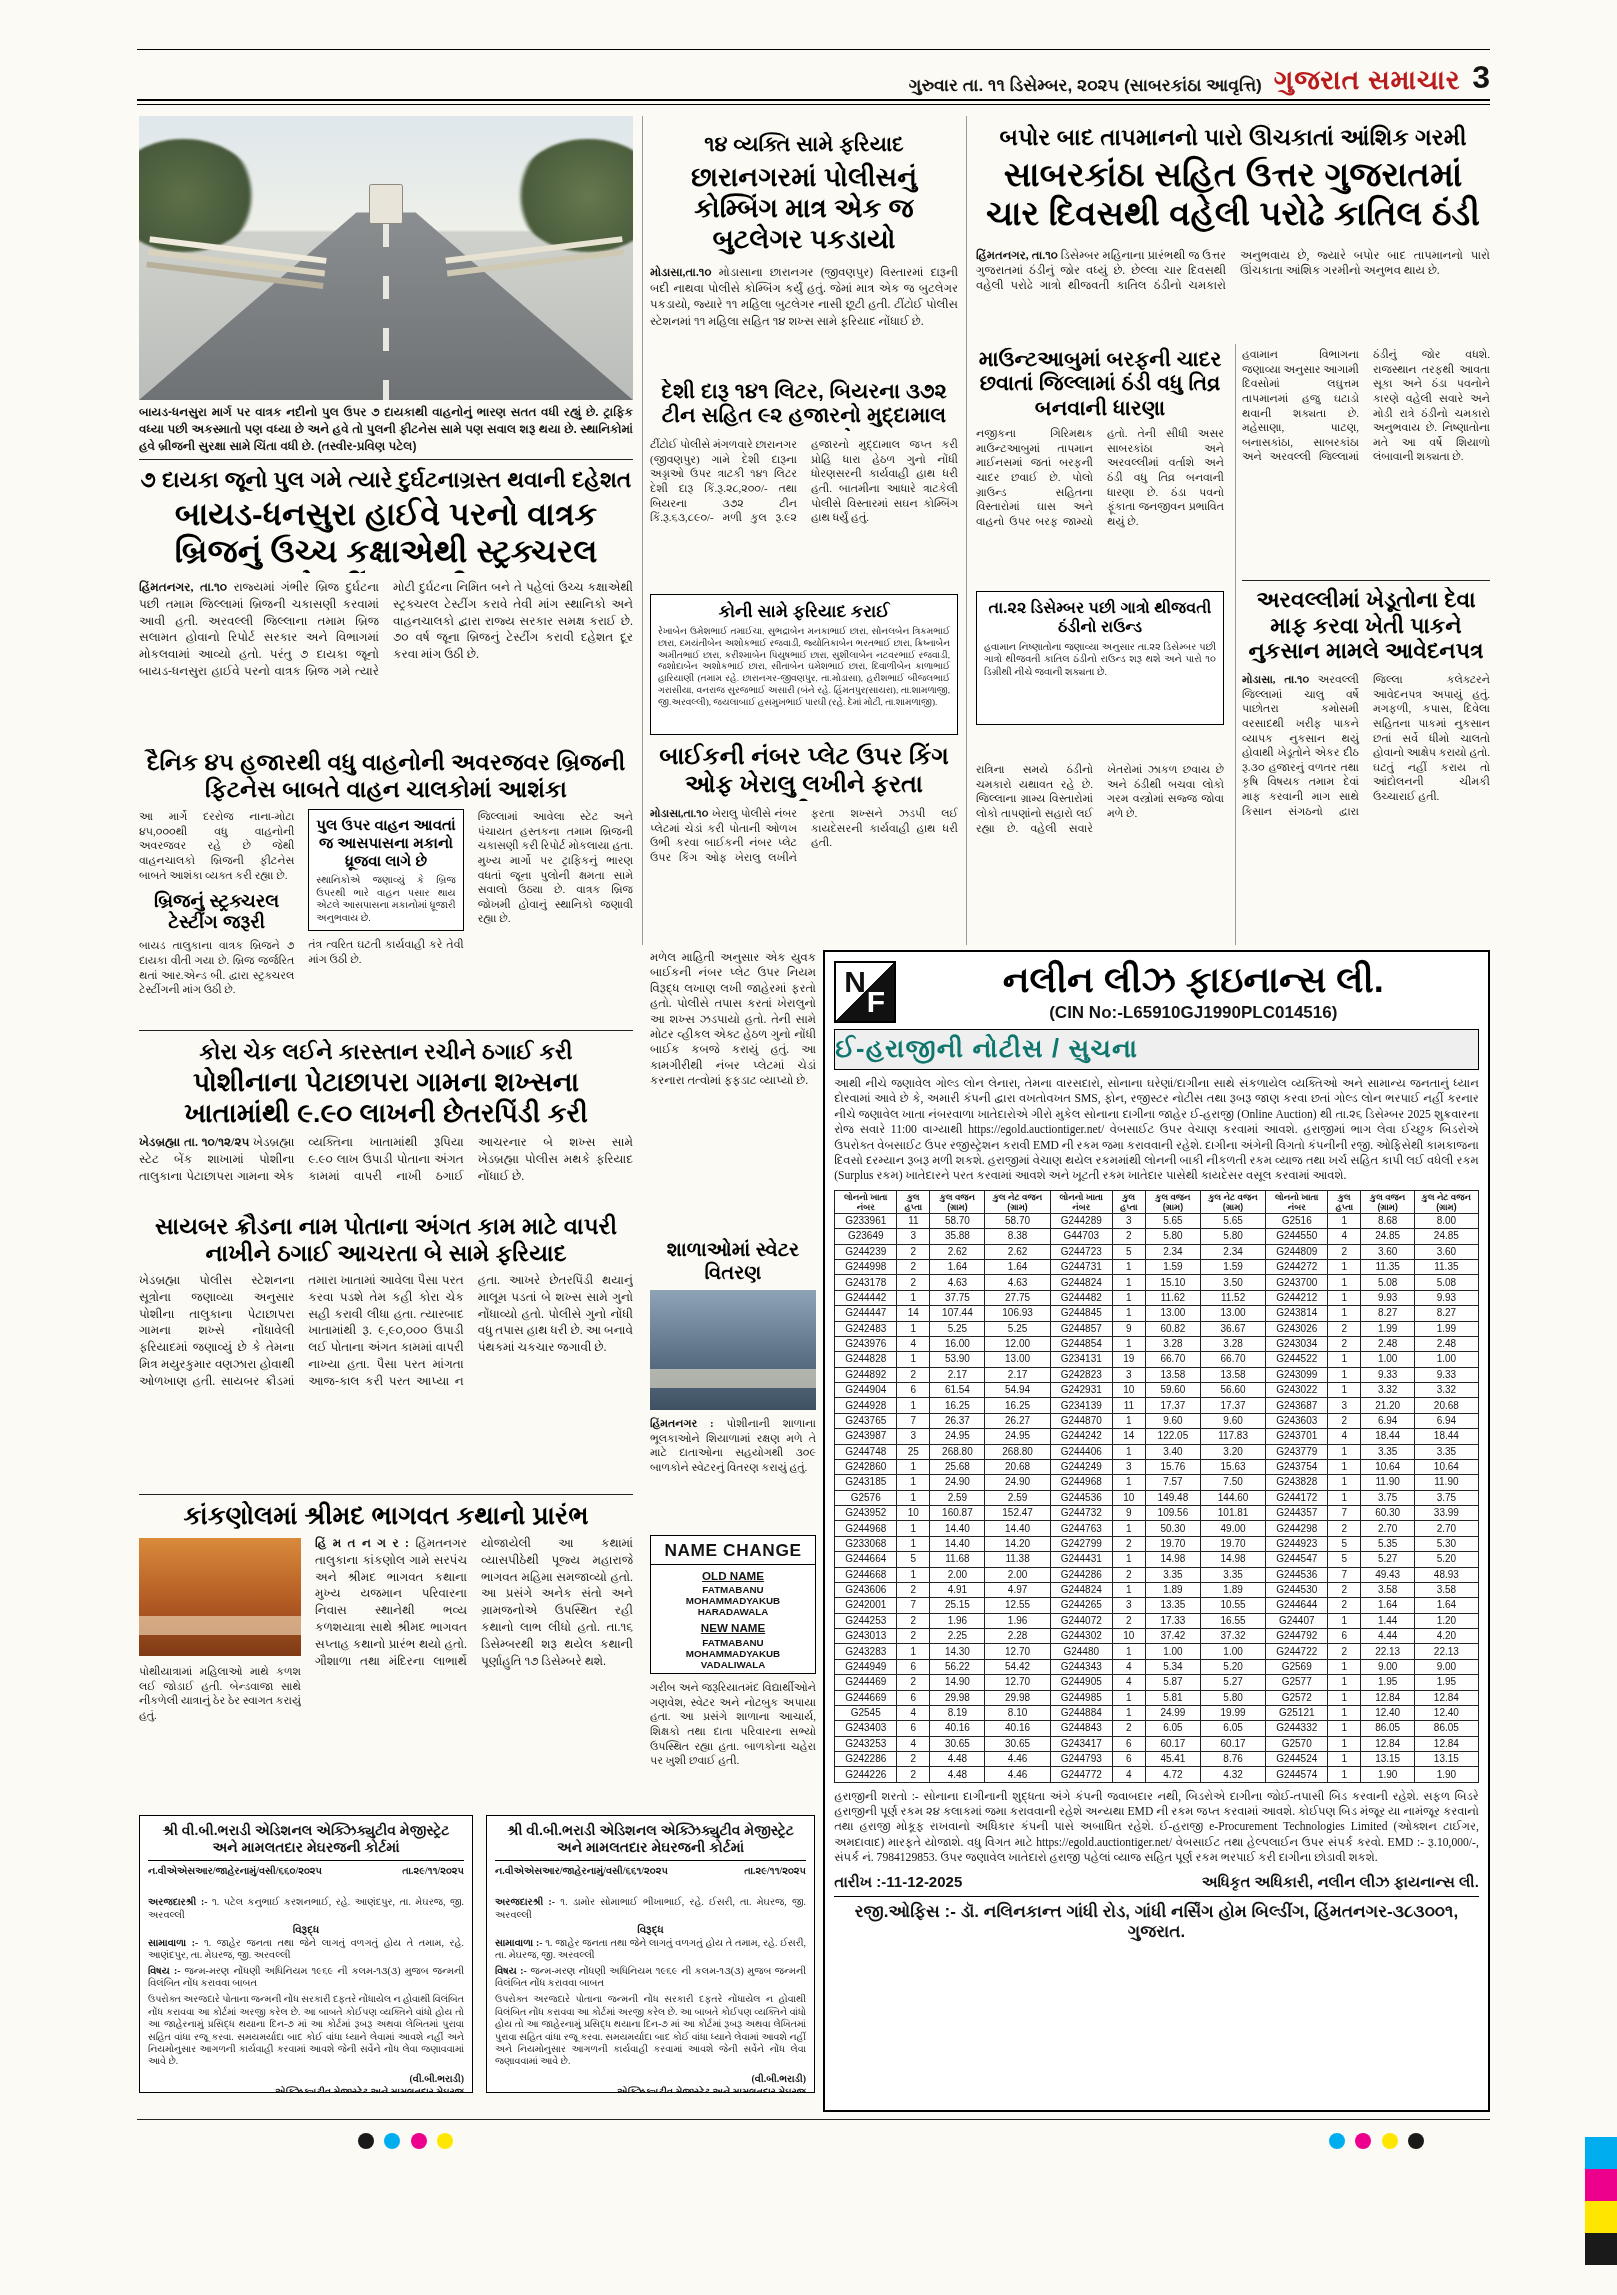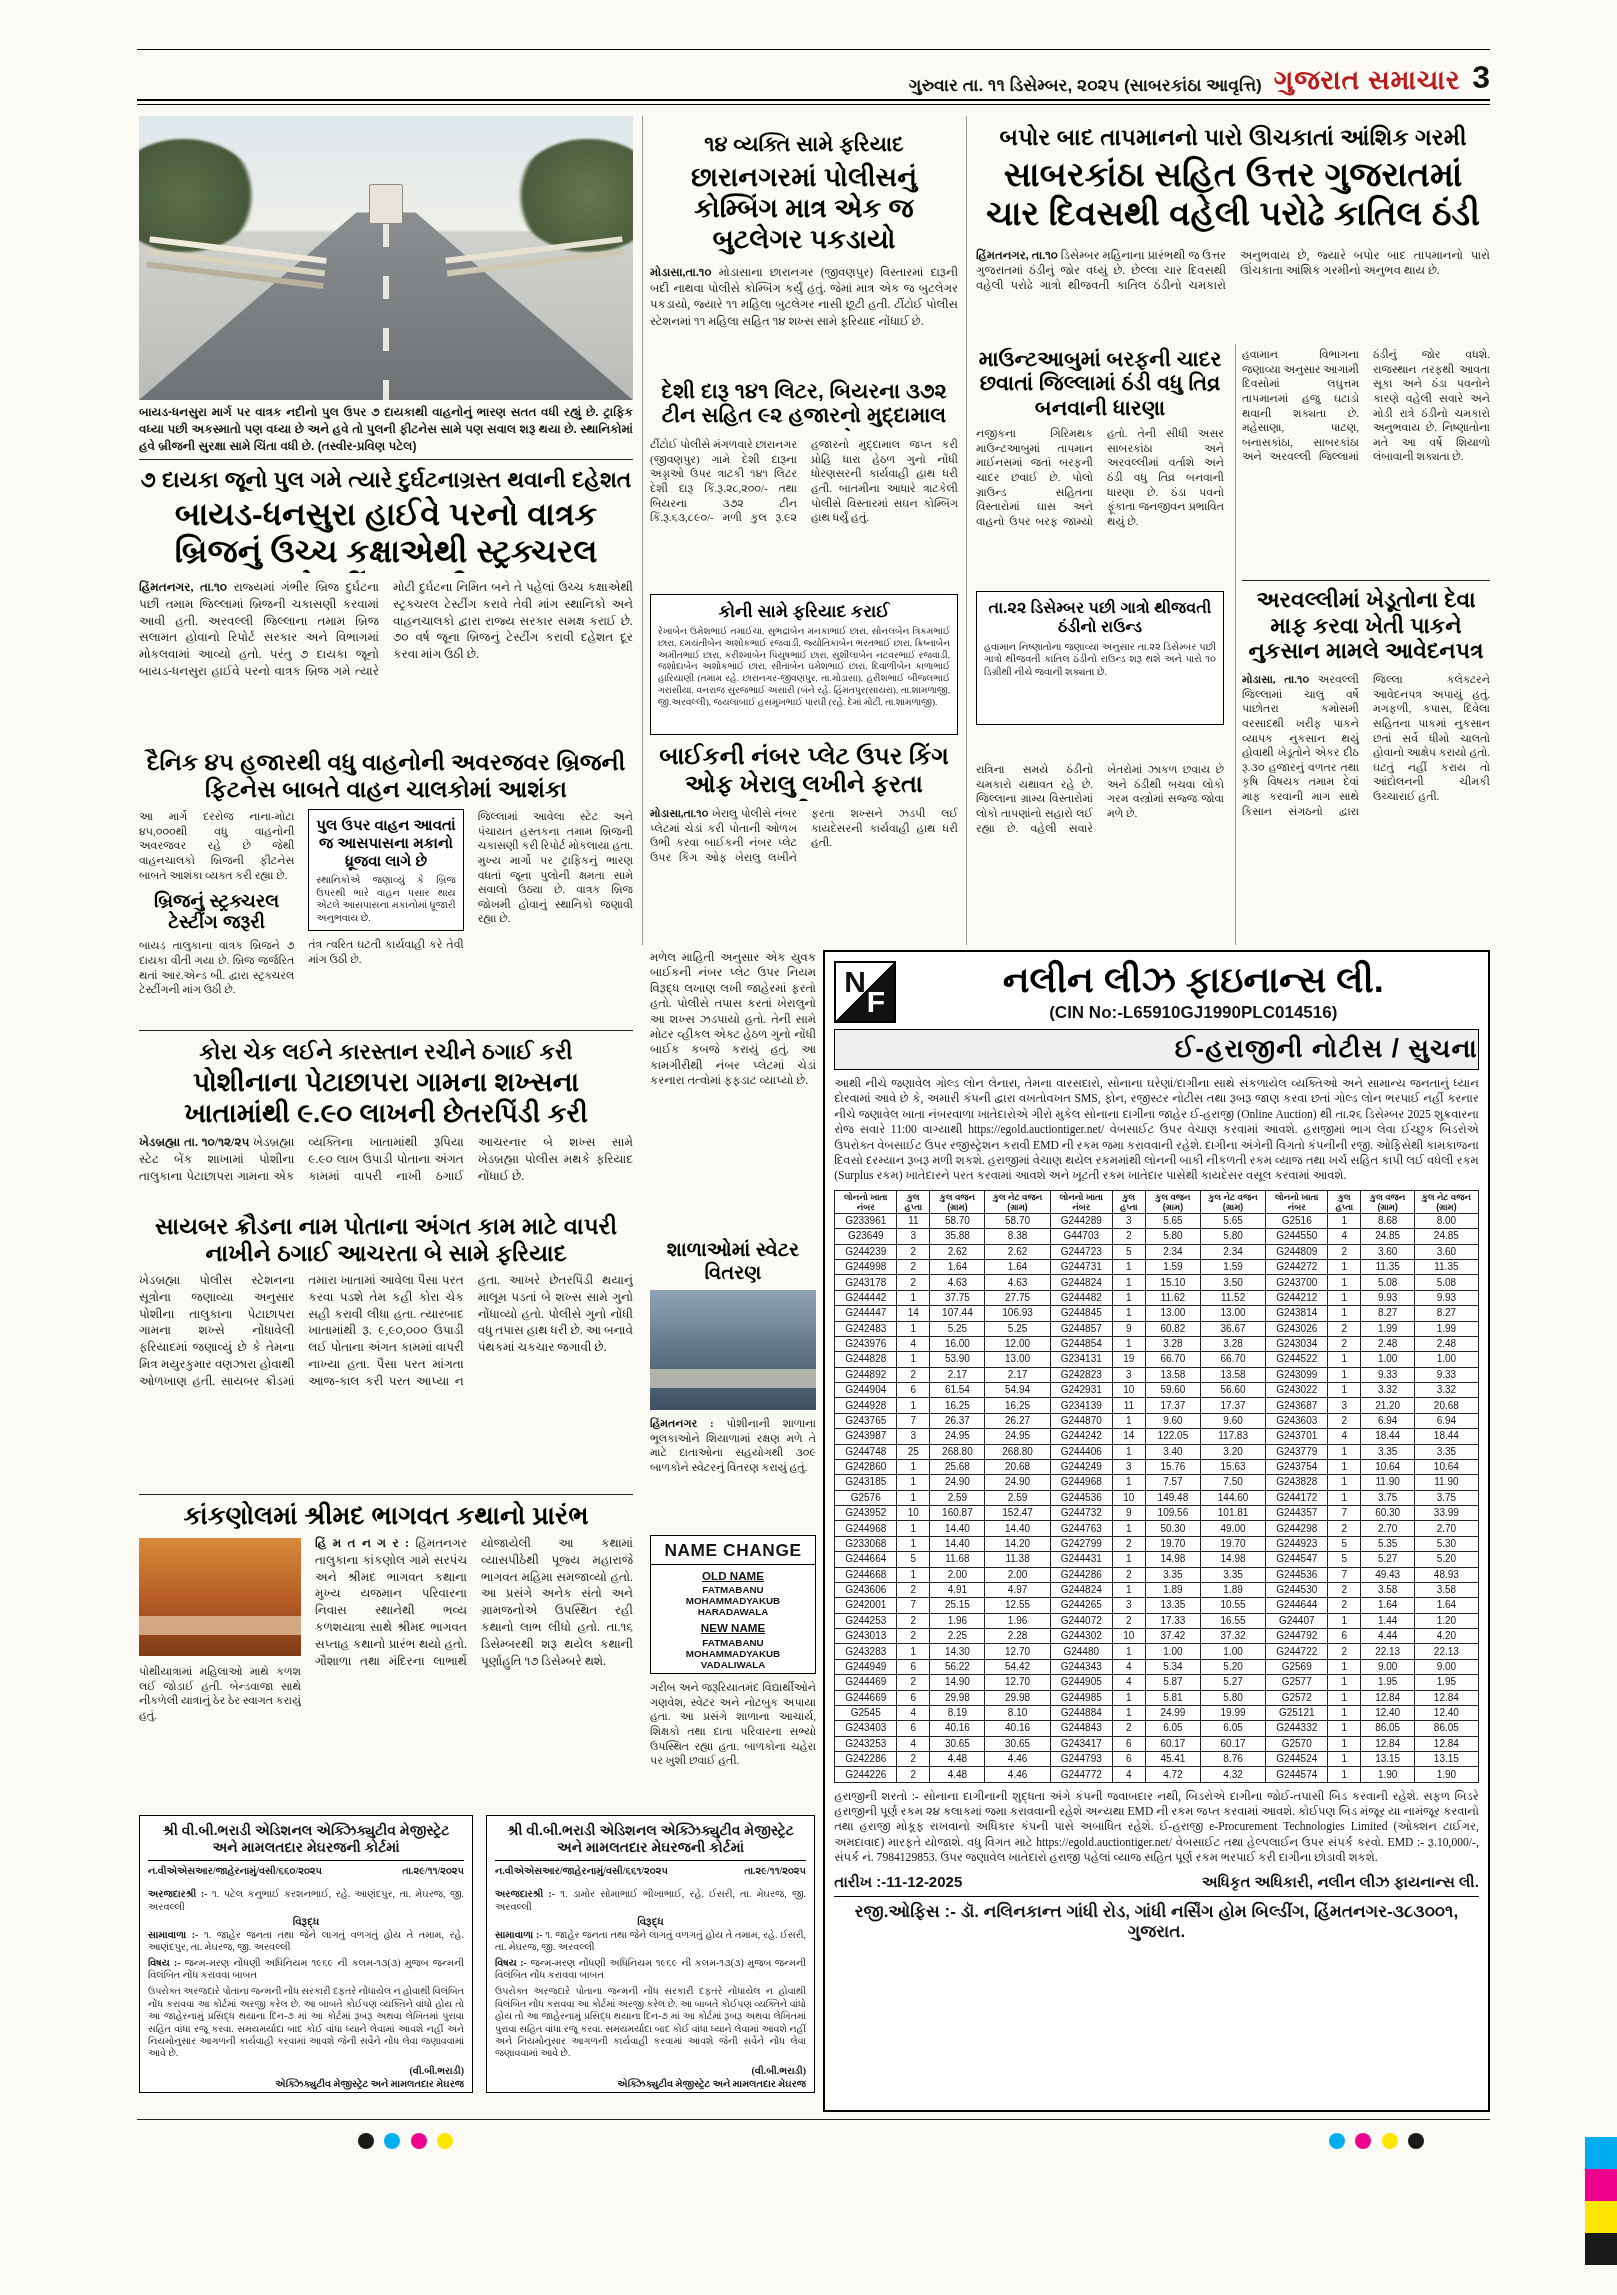--- a/index.html
+++ b/index.html
@@ -32,40 +32,40 @@
   .ph-rail{position:absolute;left:2%;top:46%;width:36%;height:5.8px;background:#efeadb;box-shadow:0 12.7px 0 #d9d2bd,0 25.4px 0 #b8b09a;transform:rotate(7deg)}
   .ph-rail2{position:absolute;right:2%;top:46%;width:36%;height:5.8px;background:#e7e2d2;box-shadow:0 12.7px 0 #cfc8b2;transform:rotate(-7deg)}
   .ph-trees{position:absolute;top:8%;width:30%;height:40%;border-radius:50%;filter:blur(1.2px)}
   .ph-truck{position:absolute;left:46.5%;top:24%;width:7%;height:14%;background:#e8e4da;border:1.2px solid #8c8a82;border-radius:2.3px}
   .photo-warm{background:linear-gradient(#d98a3b,#b35a24 55%,#7e3a16)}
   .photo-cool{background:linear-gradient(#8ea3b5 0%,#5d7285 55%,#3e5163)}
   .ph-band{position:absolute;left:0;bottom:18%;width:100%;height:16%;background:rgba(255,244,214,.55)}
   
   .tender{border:1.7px solid #000;padding:5.8px 8px;background:#fff}
   .t-title{font-family:"Liberation Sans",sans-serif;font-weight:bold;text-align:center;font-size:14px;line-height:1.25;border-bottom:1.2px solid #000;padding-bottom:3.5px;margin-bottom:3.5px}
-  .t-row{display:flex;justify-content:space-between;font-size:9.8px;font-weight:bold;margin-bottom:11px}
+  .t-row{display:flex;justify-content:space-between;font-size:9.8px;font-weight:bold;margin-bottom:19px}
   .t-line{font-size:9.8px;line-height:1.3;text-align:justify;margin-bottom:2.3px}
   .t-vs{text-align:center;font-weight:bold;font-size:10.4px;margin:1.2px 0}
   .t-body{font-size:9.5px;line-height:1.3;text-align:justify;margin-top:3.5px}
   .t-sig{margin-top:5.8px;text-align:right;font-weight:bold;font-size:9.8px;line-height:1.3}
   
   .nc-box{border:1.7px solid #000;background:#fff;text-align:center;font-family:"Liberation Sans",sans-serif}
   .nc-title{font-weight:bold;font-size:17.3px;border-bottom:1.2px solid #000;padding:3.5px 0;letter-spacing:0.6px}
   .nc-label{font-weight:bold;font-size:11.6px;margin-top:4px;text-decoration:underline}
   .nc-name{font-size:9.8px;font-weight:bold;margin-top:2.3px;padding:0 3.5px}
   
   .ad{border:2.3px solid #000;background:#fff;padding:8px 9.2px}
   .ad-head{display:flex;align-items:center;gap:11.6px}
   .ad-logo{flex:0 0 62px;height:62px;border:2.3px solid #000;position:relative;background:linear-gradient(135deg,#ffffff 50%,#111111 50%);font-family:"Liberation Sans",sans-serif}
   .ad-logo .n{position:absolute;left:8px;top:2.3px;font-size:30px;font-weight:bold;color:#111}
   .ad-logo .f{position:absolute;right:9.2px;bottom:1.2px;font-size:30px;font-weight:bold;color:#fff}
   .ad-brandwrap{flex:1;text-align:center}
   .ad-brand{font-family:"Liberation Sans",sans-serif;font-weight:bold;font-size:36px;line-height:1.1;color:#000}
   .ad-cin{font-family:"Liberation Sans",sans-serif;font-weight:bold;font-size:17px;margin-top:3.5px}
-  .ad-band{margin-top:5.8px;border:1.7px solid #000;background:#efefef;text-align:right;font-family:"Liberation Sans",sans-serif;font-weight:bold;font-size:25.4px;letter-spacing:1.2px;padding:4.6px 0;color:#000000}
+  .ad-band{margin-top:5.8px;border:1.7px solid #000;background:#efefef;text-align:left;font-family:"Liberation Sans",sans-serif;font-weight:bold;font-size:25.4px;letter-spacing:1.2px;padding:4.6px 0;color:#0f766e}
   .ad-par{font-size:11.6px;line-height:1.33;text-align:justify;margin-top:5.8px}
   .ad-table{width:100%;border-collapse:collapse;margin-top:5.8px;font-family:"Liberation Sans",sans-serif}
   .ad-table th,.ad-table td{border:0.6px solid #222;text-align:center;font-size:10px;line-height:1.2;padding:1.2px 1.7px}
   .ad-table th{font-size:8.7px;font-weight:bold;line-height:1.15}
   .ad-sigrow{display:flex;justify-content:space-between;font-weight:bold;font-size:15px;margin-top:7px;font-family:"Liberation Sans",sans-serif}
   .ad-office{border-top:1.7px solid #000;margin-top:5.8px;padding-top:4.6px;text-align:center;font-family:"Liberation Sans",sans-serif;font-weight:bold;font-size:17px}
   
   .dots{display:flex;gap:10.4px}
   .dot{width:16px;height:16px;border-radius:50%;display:inline-block}
   .c-cyan{background:#00aeef}.c-mag{background:#ec008c}.c-yel{background:#ffe600}.c-blk{background:#1a1a1a}

